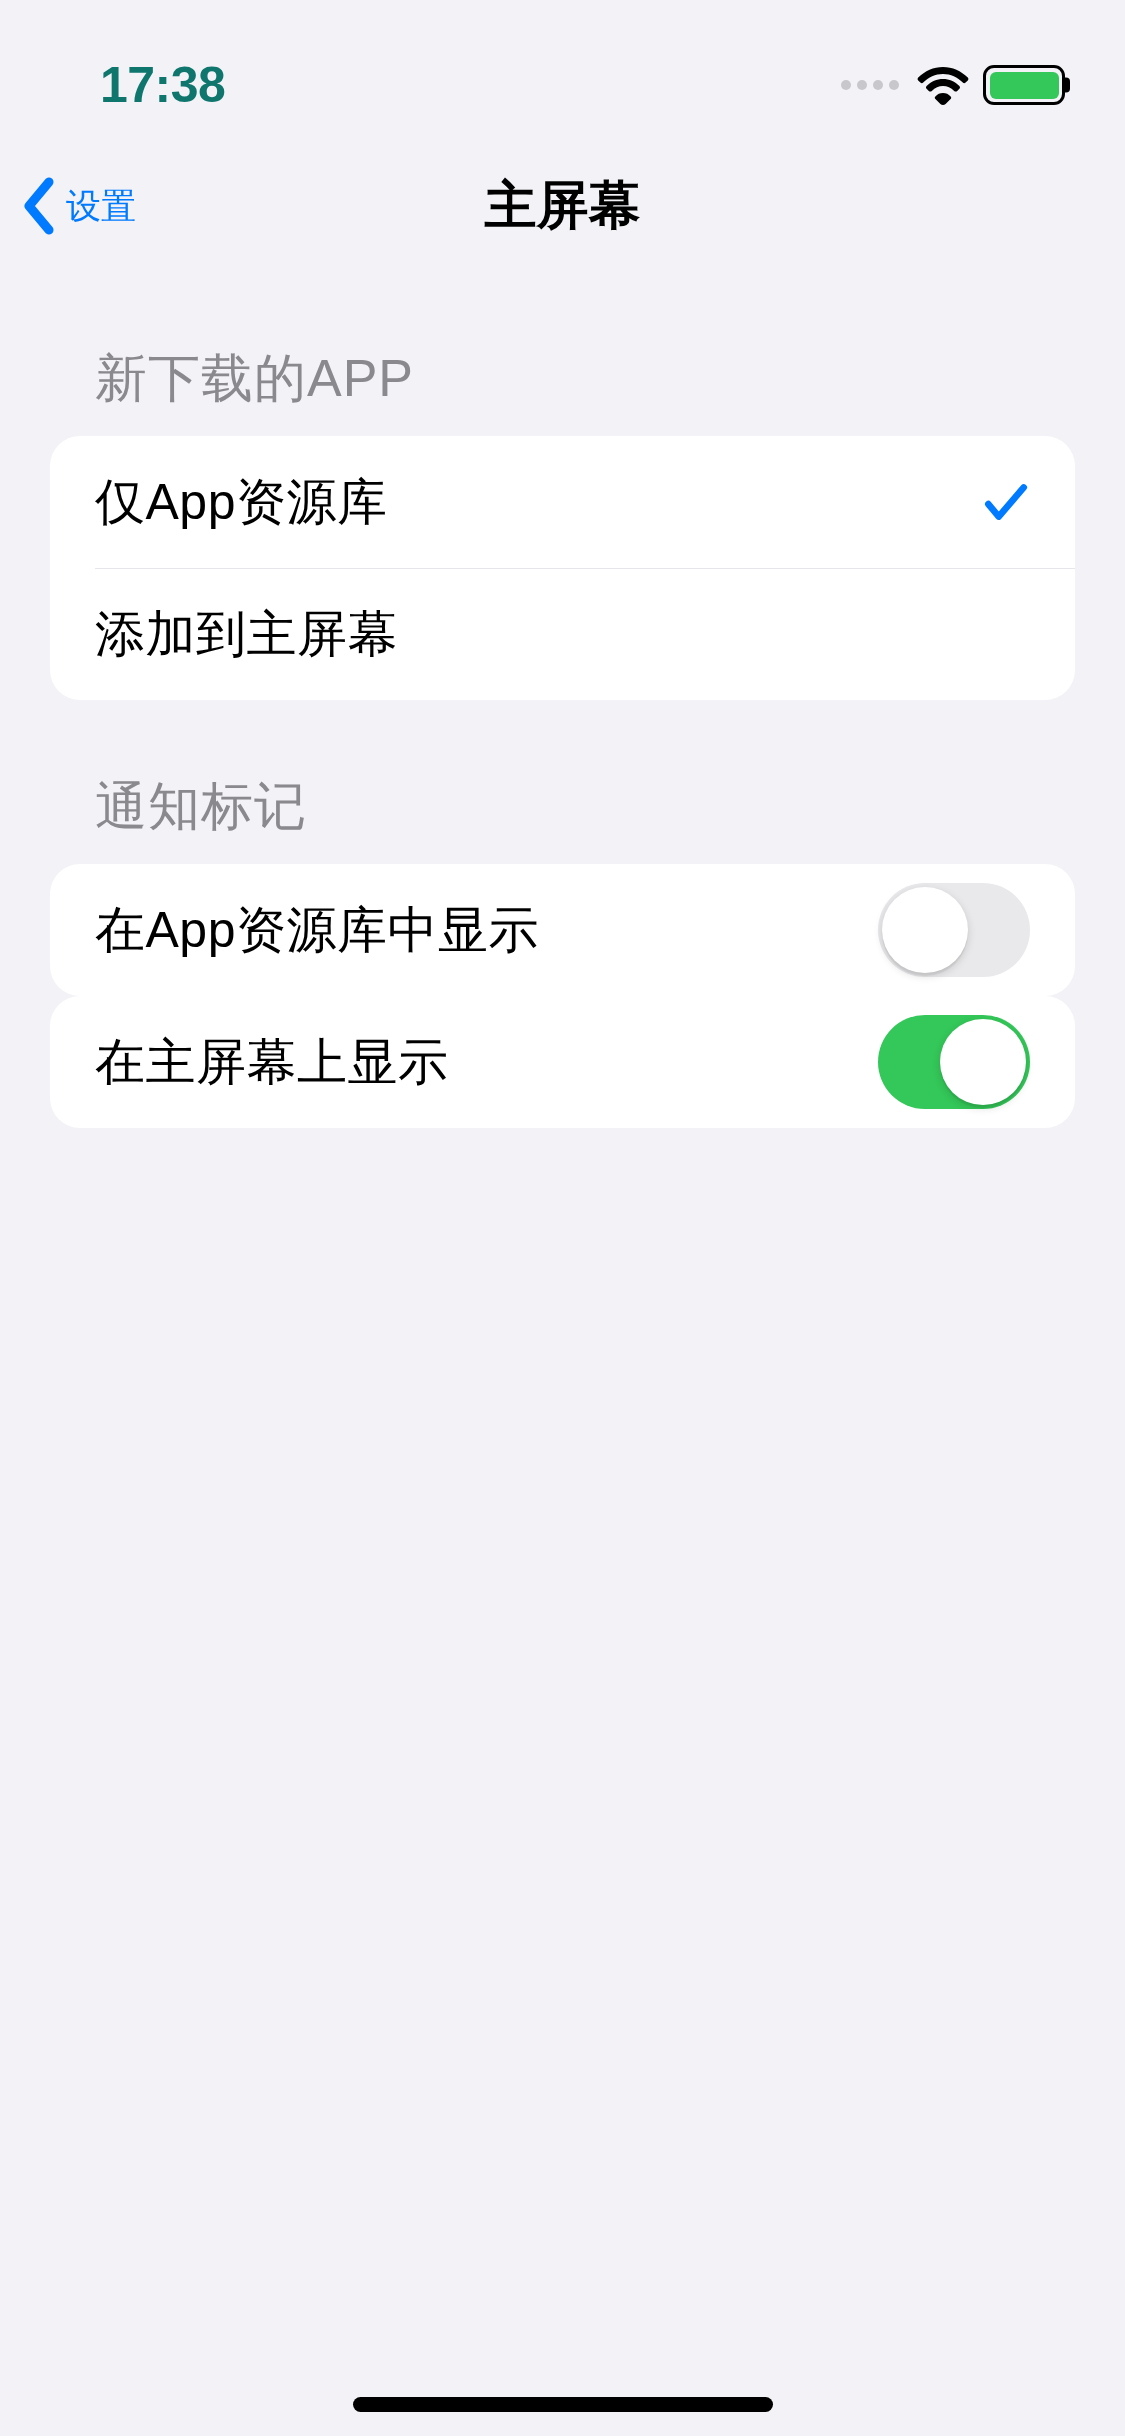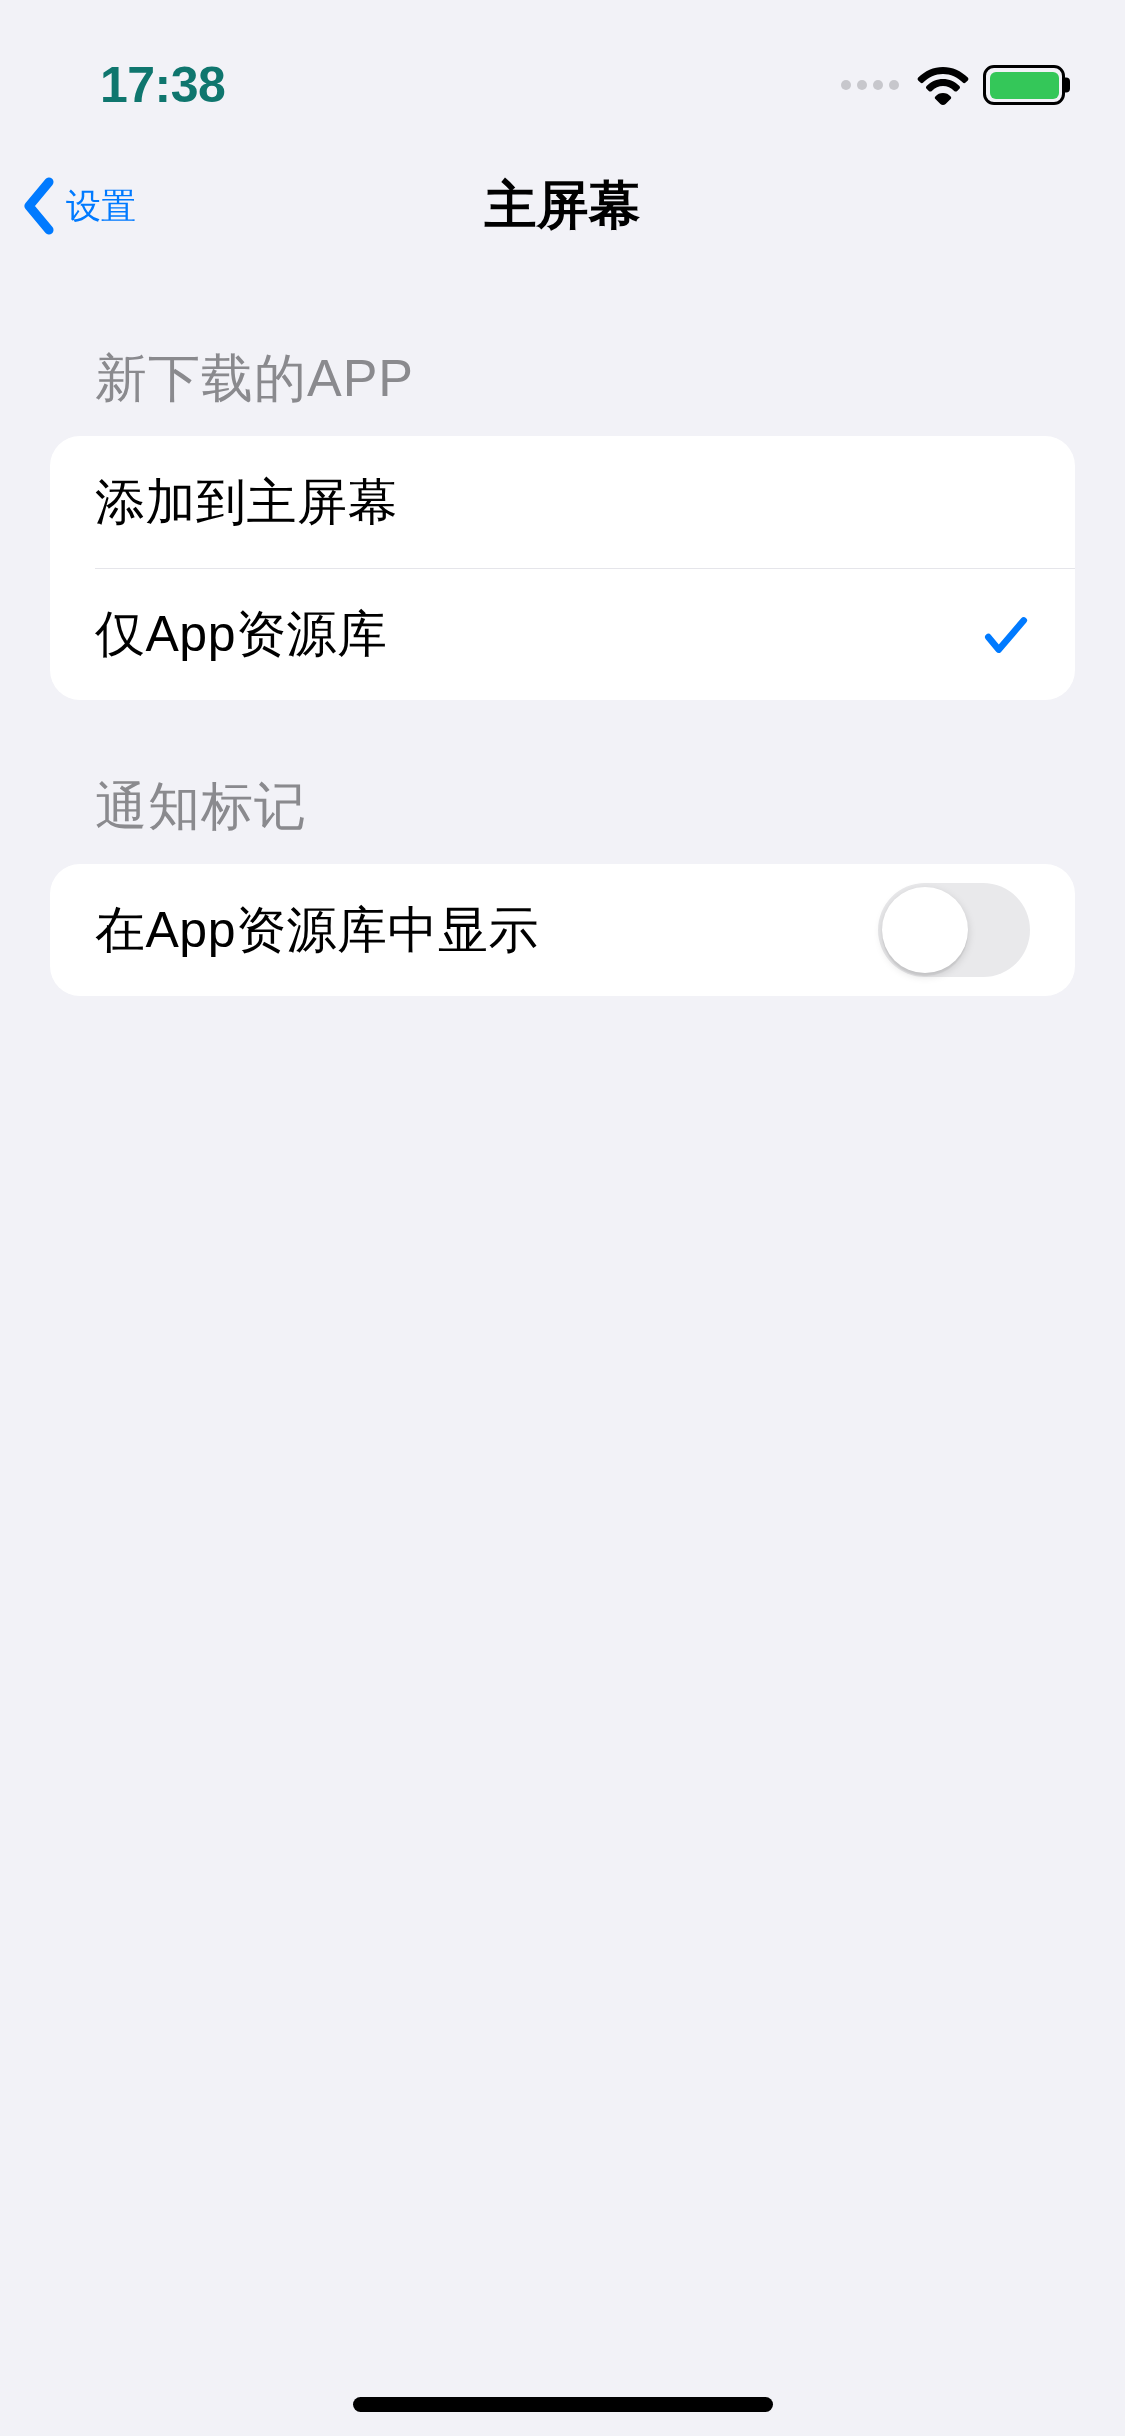--- a/index.html
+++ b/index.html
@@ -225,38 +225,46 @@
     <span>设置</span>
   </div>
   <div class="nav-title">主屏幕</div>
 </div>
 
 <div class="content">
 
   <div class="section-header">新下载的APP</div>
   <div class="group">
     <div class="row">
-      <span class="row-label">添加到主屏幕</span>
-    </div>
-    <div class="row">
       <span class="row-label">仅App资源库</span>
       <span class="checkmark-icon">
         <svg viewBox="0 0 24 24">
           <path fill="none" stroke="#007aff" stroke-width="3.2" stroke-linecap="round" stroke-linejoin="round" d="M4 13 L9 19 L21 5"></path>
         </svg>
       </span>
     </div>
+    <div class="row">
+      <span class="row-label">添加到主屏幕</span>
+    </div>
   </div>
 
   <div class="section-header">通知标记</div>
   <div class="group">
     <div class="row">
       <span class="row-label">在App资源库中显示</span>
       <div class="toggle off">
         <div class="toggle-knob"></div>
       </div>
     </div>
   </div>
 
+  <div class="group">
+    <div class="row">
+      <span class="row-label">在主屏幕上显示</span>
+      <div class="toggle on">
+        <div class="toggle-knob"></div>
+      </div>
+    </div>
+  </div>
 
 </div>
 
 <div class="home-indicator"></div>
 
 </body></html>

